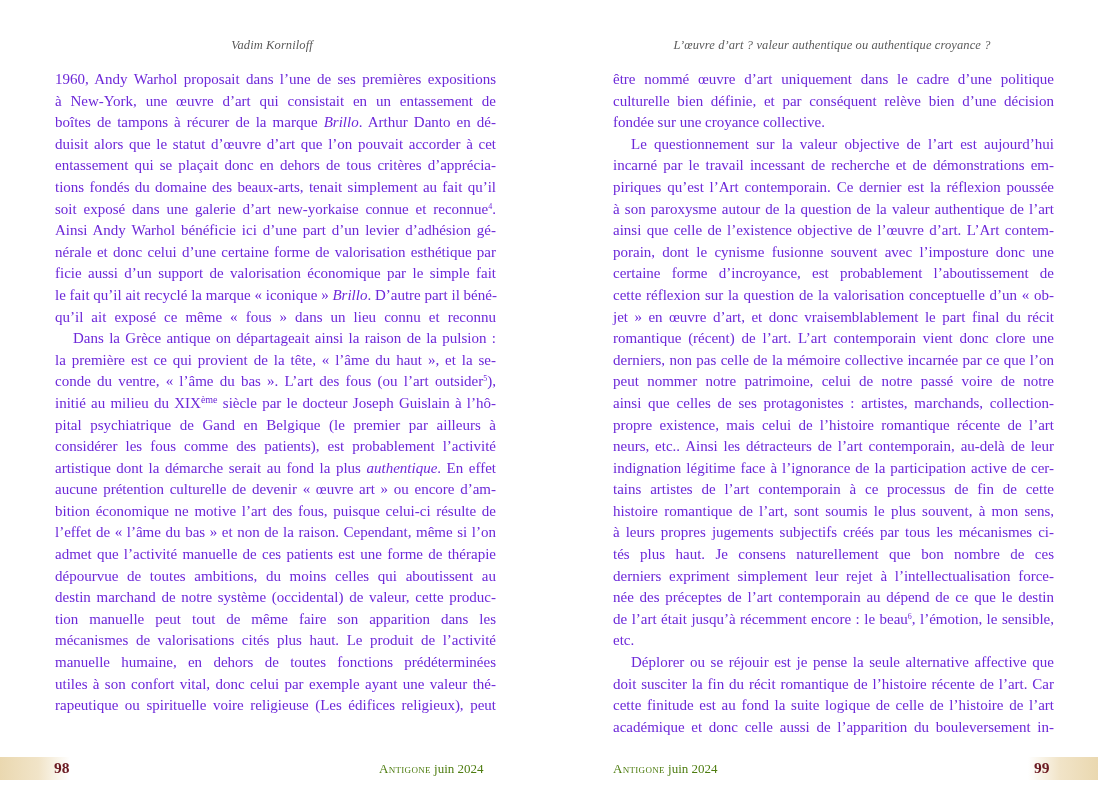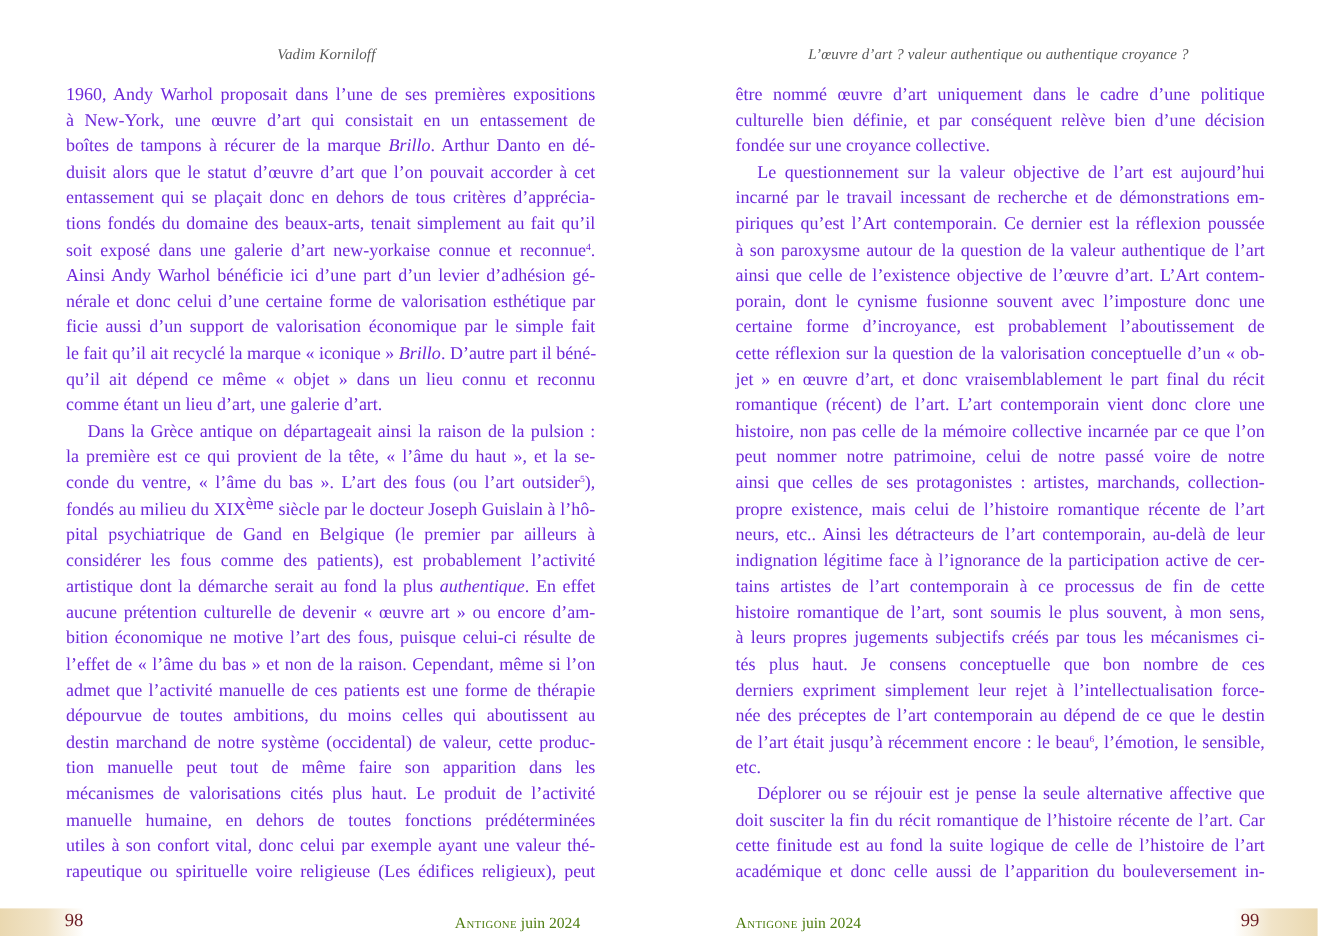--- a/index.html
+++ b/index.html
@@ -58,21 +58,21 @@
     .body-text .line.last {
       text-align-last: left;
     }
     .body-text .line.indented { padding-left: 18px; }
     sup {
       font-size: 8px;
       vertical-align: 5px;
       line-height: 0;
     }
     sup.ord {
-      font-size: 14px;
+      font-size: 10px;
       vertical-align: 5px;
     }
 
     .footer-band {
       position: absolute;
       top: 757px;
       height: 23px;
       width: 70px;
     }
     .page.left .footer-band {
@@ -80,21 +80,21 @@
       background: linear-gradient(to right, #ead8b0 0%, #f1e4c8 55%, #ffffff 100%);
     }
     .page.right .footer-band {
       right: 0;
       background: linear-gradient(to left, #ead8b0 0%, #f1e4c8 55%, #ffffff 100%);
     }
     .page-number {
       position: absolute;
       top: 759px;
       font-size: 15.5px;
-      font-weight: normal;
+      font-weight: bold;
       color: #6b1a22;
     }
     .page.left .page-number { left: 54px; }
     .page.right .page-number { left: 496px; }
 
     .journal {
       position: absolute;
       top: 761px;
       font-size: 13px;
       color: #4d7c0f;
@@ -116,26 +116,25 @@
       <span class="line">à New-York, une œuvre d’art qui consistait en un entassement de</span>
       <span class="line"><span>boîtes de tampons à récurer de la marque </span><em>Brillo</em><span>. Arthur Danto en dé-</span></span>
       <span class="line">duisit alors que le statut d’œuvre d’art que l’on pouvait accorder à cet</span>
       <span class="line">entassement qui se plaçait donc en dehors de tous critères d’apprécia-</span>
       <span class="line">tions fondés du domaine des beaux-arts, tenait simplement au fait qu’il</span>
       <span class="line"><span>soit exposé dans une galerie d’art new-yorkaise connue et reconnue</span><sup>4</sup><span>.</span></span>
       <span class="line">Ainsi Andy Warhol bénéficie ici d’une part d’un levier d’adhésion gé-</span>
       <span class="line">nérale et donc celui d’une certaine forme de valorisation esthétique par</span>
       <span class="line">ficie aussi d’un support de valorisation économique par le simple fait</span>
       <span class="line"><span>le fait qu’il ait recyclé la marque « iconique » </span><em>Brillo</em><span>. D’autre part il béné-</span></span>
-      <span class="line">qu’il ait dépend ce même « objet » dans un lieu connu et reconnu</span>
-      <span class="line last">comme étant un lieu d’art, une galerie d’art.</span>
+      <span class="line">qu’il ait exposé ce même « fous » dans un lieu connu et reconnu</span>
       <span class="line indented">Dans la Grèce antique on départageait ainsi la raison de la pulsion :</span>
       <span class="line">la première est ce qui provient de la tête, « l’âme du haut », et la se-</span>
       <span class="line"><span>conde du ventre, « l’âme du bas ». L’art des fous (ou l’art outsider</span><sup>5</sup><span>),</span></span>
-      <span class="line"><span>fondés au milieu du XIX</span><sup class="ord">ème</sup><span> siècle par le docteur Joseph Guislain à l’hô-</span></span>
+      <span class="line"><span>initié au milieu du XIX</span><sup class="ord">ème</sup><span> siècle par le docteur Joseph Guislain à l’hô-</span></span>
       <span class="line">pital psychiatrique de Gand en Belgique (le premier par ailleurs à</span>
       <span class="line">considérer les fous comme des patients), est probablement l’activité</span>
       <span class="line"><span>artistique dont la démarche serait au fond la plus </span><em>authentique</em><span>. En effet</span></span>
       <span class="line">aucune prétention culturelle de devenir « œuvre art » ou encore d’am-</span>
       <span class="line">bition économique ne motive l’art des fous, puisque celui-ci résulte de</span>
       <span class="line">l’effet de « l’âme du bas » et non de la raison. Cependant, même si l’on</span>
       <span class="line">admet que l’activité manuelle de ces patients est une forme de thérapie</span>
       <span class="line">dépourvue de toutes ambitions, du moins celles qui aboutissent au</span>
       <span class="line">destin marchand de notre système (occidental) de valeur, cette produc-</span>
       <span class="line">tion manuelle peut tout de même faire son apparition dans les</span>
@@ -161,30 +160,30 @@
       <span class="line indented">Le questionnement sur la valeur objective de l’art est aujourd’hui</span>
       <span class="line">incarné par le travail incessant de recherche et de démonstrations em-</span>
       <span class="line">piriques qu’est l’Art contemporain. Ce dernier est la réflexion poussée</span>
       <span class="line">à son paroxysme autour de la question de la valeur authentique de l’art</span>
       <span class="line">ainsi que celle de l’existence objective de l’œuvre d’art. L’Art contem-</span>
       <span class="line">porain, dont le cynisme fusionne souvent avec l’imposture donc une</span>
       <span class="line">certaine forme d’incroyance, est probablement l’aboutissement de</span>
       <span class="line">cette réflexion sur la question de la valorisation conceptuelle d’un « ob-</span>
       <span class="line">jet » en œuvre d’art, et donc vraisemblablement le part final du récit</span>
       <span class="line">romantique (récent) de l’art. L’art contemporain vient donc clore une</span>
-      <span class="line">histoire, non pas celle de la mémoire collective incarnée par ce que l’on</span>
+      <span class="line">derniers, non pas celle de la mémoire collective incarnée par ce que l’on</span>
       <span class="line">peut nommer notre patrimoine, celui de notre passé voire de notre</span>
       <span class="line">ainsi que celles de ses protagonistes : artistes, marchands, collection-</span>
       <span class="line">propre existence, mais celui de l’histoire romantique récente de l’art</span>
       <span class="line">neurs, etc.. Ainsi les détracteurs de l’art contemporain, au-delà de leur</span>
       <span class="line">indignation légitime face à l’ignorance de la participation active de cer-</span>
       <span class="line">tains artistes de l’art contemporain à ce processus de fin de cette</span>
       <span class="line">histoire romantique de l’art, sont soumis le plus souvent, à mon sens,</span>
       <span class="line">à leurs propres jugements subjectifs créés par tous les mécanismes ci-</span>
-      <span class="line">tés plus haut. Je consens conceptuelle que bon nombre de ces</span>
+      <span class="line">tés plus haut. Je consens naturellement que bon nombre de ces</span>
       <span class="line">derniers expriment simplement leur rejet à l’intellectualisation force-</span>
       <span class="line">née des préceptes de l’art contemporain au dépend de ce que le destin</span>
       <span class="line"><span>de l’art était jusqu’à récemment encore : le beau</span><sup>6</sup><span>, l’émotion, le sensible,</span></span>
       <span class="line last">etc.</span>
       <span class="line indented">Déplorer ou se réjouir est je pense la seule alternative affective que</span>
       <span class="line">doit susciter la fin du récit romantique de l’histoire récente de l’art. Car</span>
       <span class="line">cette finitude est au fond la suite logique de celle de l’histoire de l’art</span>
       <span class="line">académique et donc celle aussi de l’apparition du bouleversement in-</span>
     </div>
   <div class="footer-band"></div>

